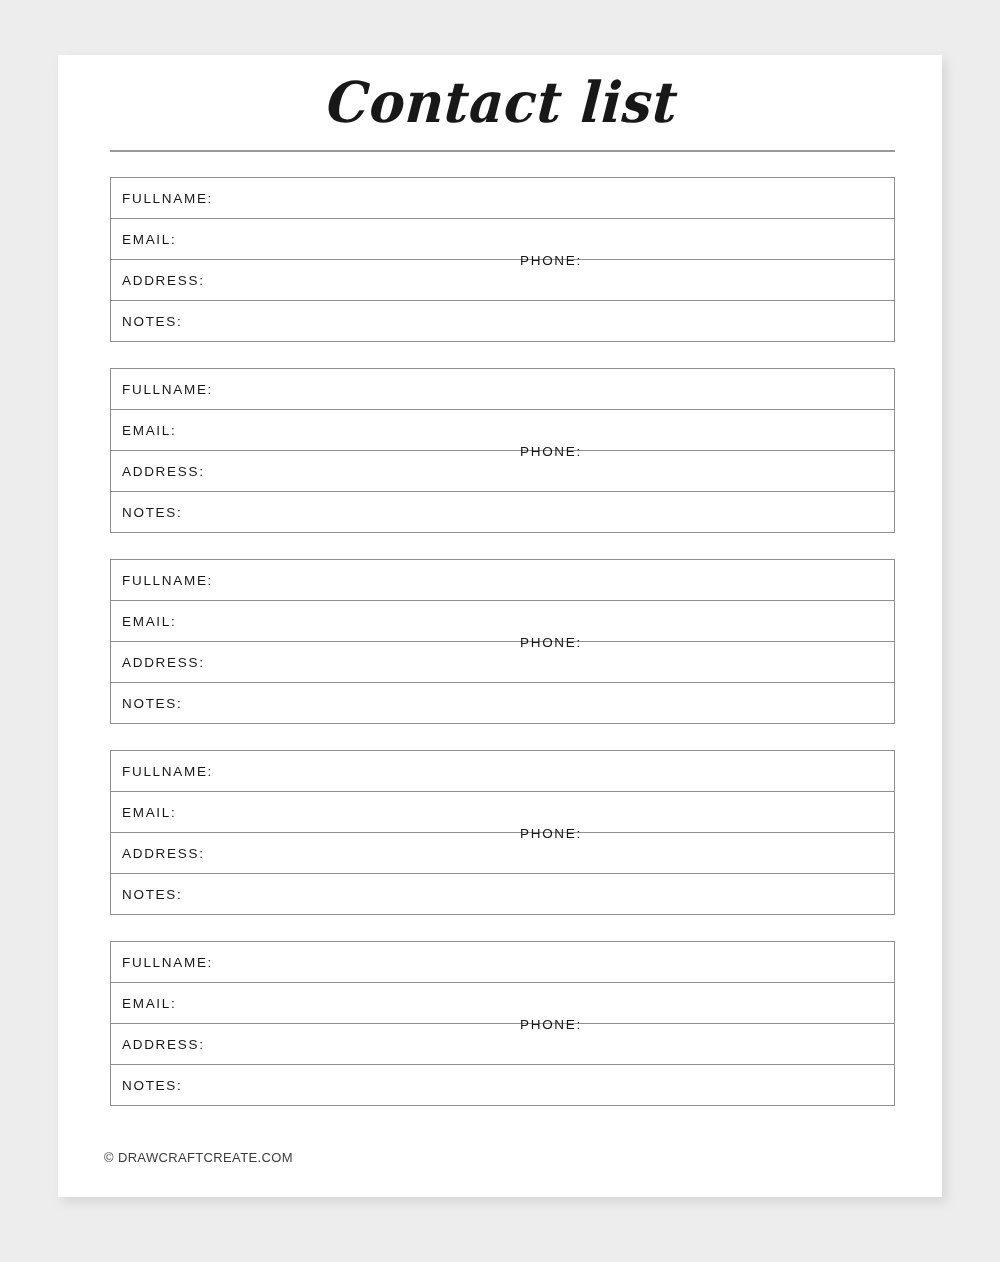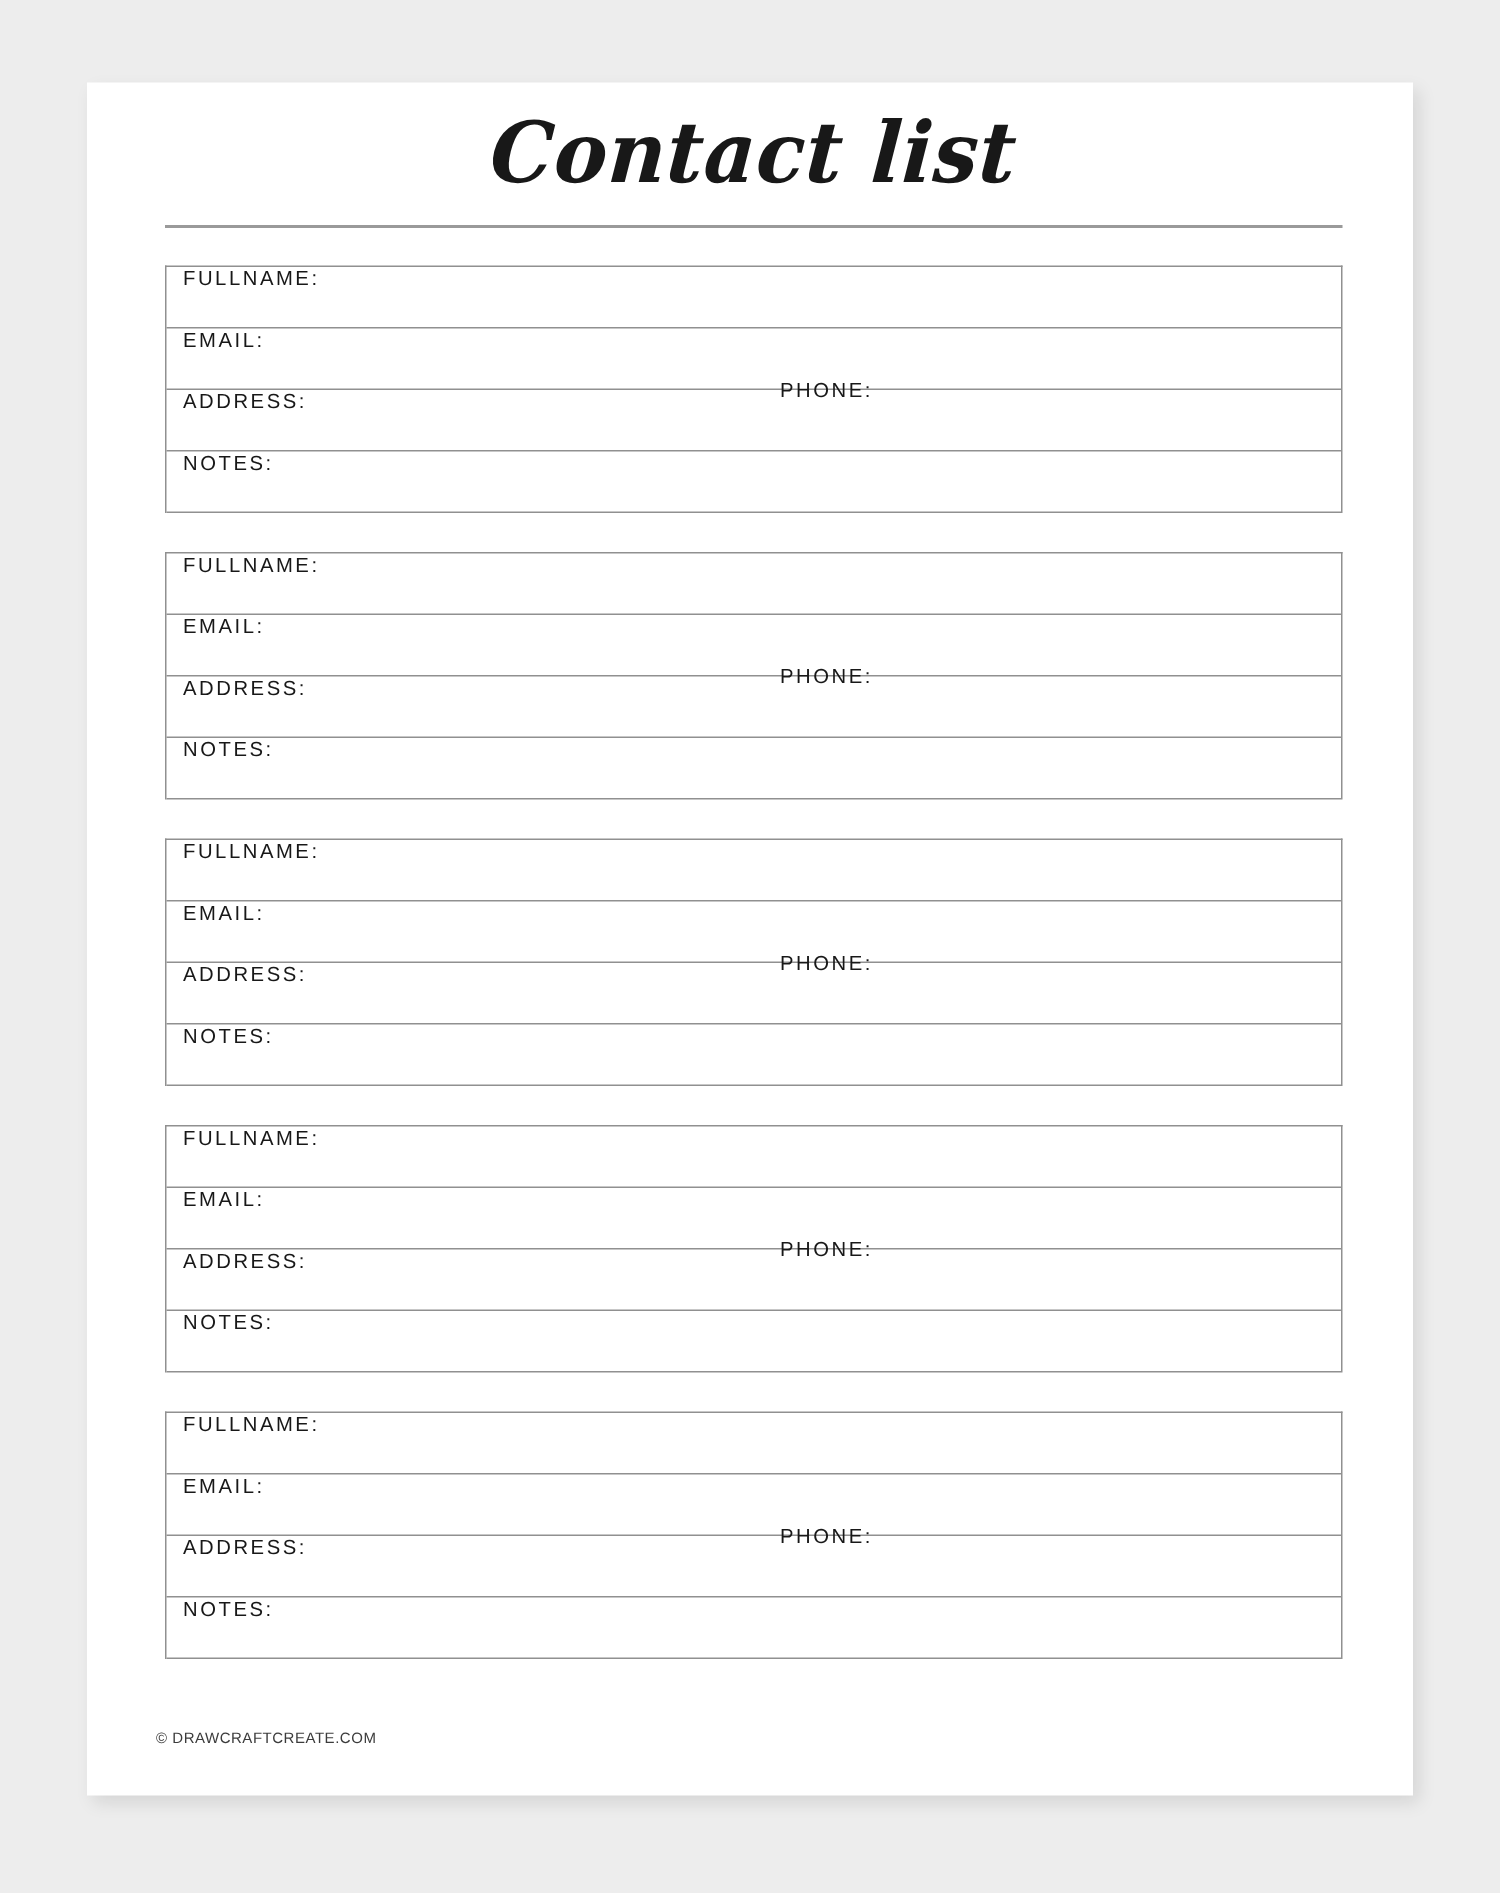--- a/index.html
+++ b/index.html
@@ -70,20 +70,21 @@
     background: #fff;
   }
   .contact-block:last-child {
     margin-bottom: 0;
   }
   .field-row {
     position: relative;
     height: 40px;
     border-bottom: 1px solid #909090;
     display: flex;
+    align-items: center;
   }
   .field-label {
     font-size: 13.5px;
     font-weight: 400;
     letter-spacing: 1.7px;
     color: #181818;
     padding-left: 11px;
     white-space: nowrap;
   }
   .field-label.secondary {
@@ -117,21 +118,21 @@
     bottom: 0;
     height: 100%;
     padding: 0 4px;
   }
 
   
   .footer {
     position: absolute;
     left: 46px;
     bottom: 32px;
-    font-size: 10px;
+    font-size: 13px;
     letter-spacing: 0.35px;
     color: #3c3c3c;
     font-family: "Liberation Sans", sans-serif;
   }
 </style>
 </head>
 <body>
 
 <div class="sheet">
 

